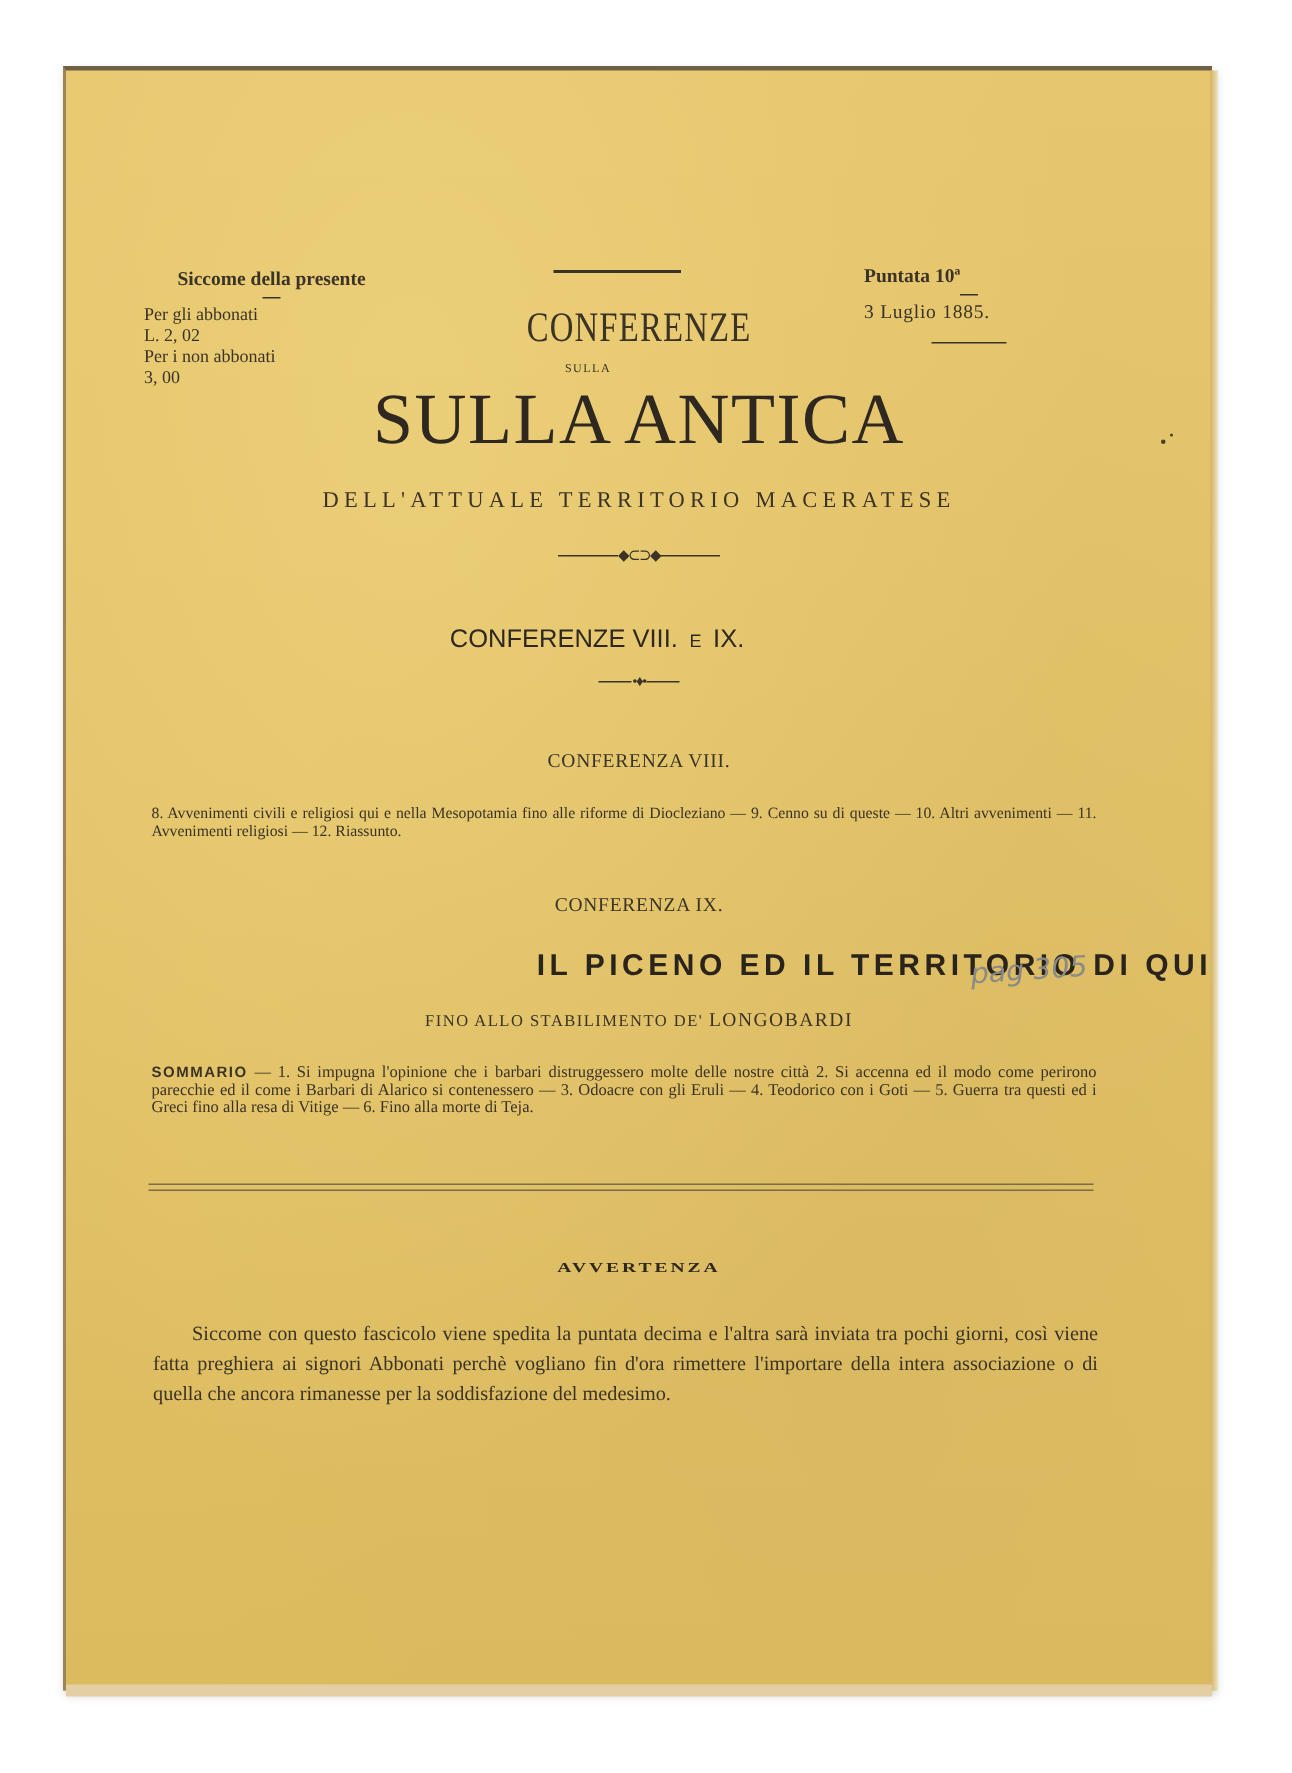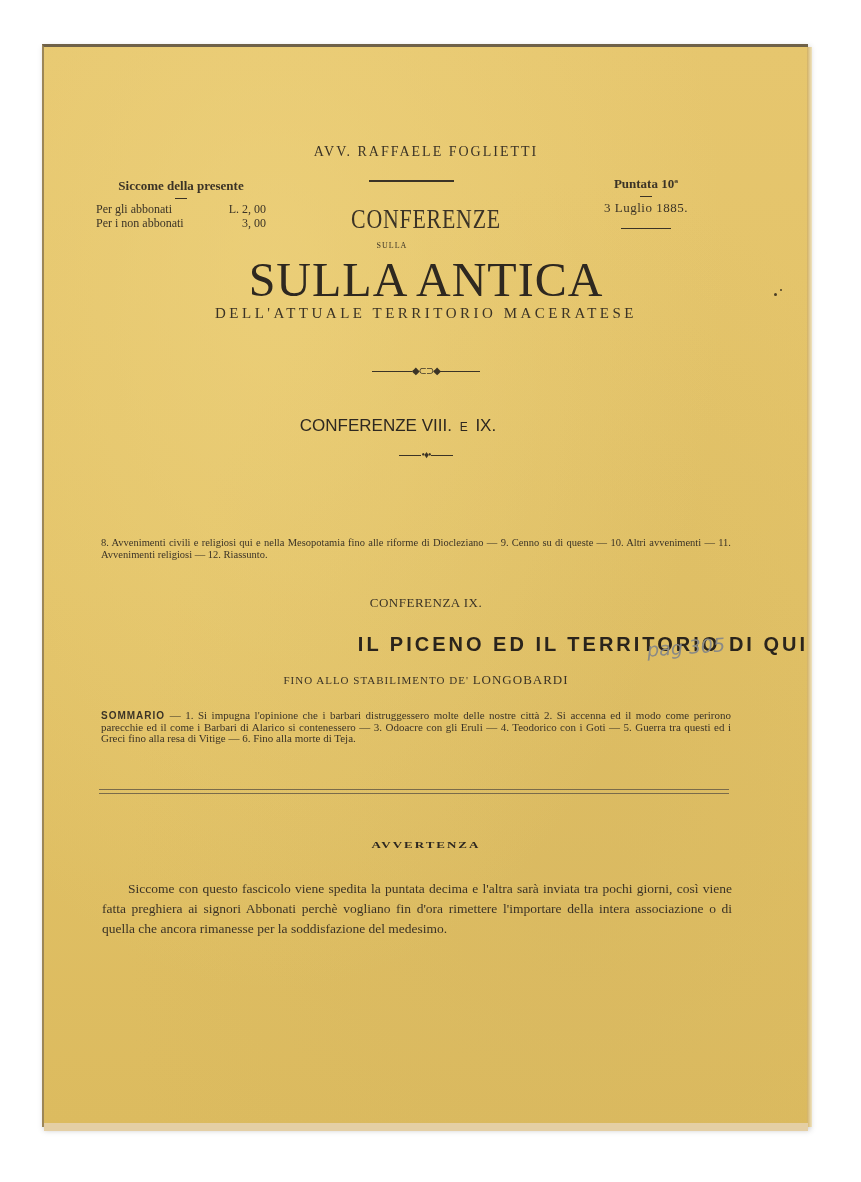--- a/index.html
+++ b/index.html
@@ -39,36 +39,36 @@
     }
     .rule-short {
       position: absolute; height: 2px; background: #3b3326;
     }
     .price-block { left: 52px; top: 131px; width: 170px; }
     .price-title {
       font-size: 13px; font-weight: bold; text-align: center;
       font-family: "Liberation Serif", serif;
     }
     .tiny-dash { width: 12px; height: 1px; background: #3b3326; margin: 4px auto 3px; }
-    .price-row { font-size: 12px; display: flex; justify-content: space-between; line-height: 14px; }
-    .issue-block { left: 532px; top: 129px; width: 140px; text-align: center; }
+    .price-row { font-size: 12px; display: flex; justify-content: space-between; line-height: 14px; flex-direction: column; }
+    .issue-block { left: 532px; top: 129px; width: 140px; }
     .issue-title { font-size: 13px; font-weight: bold; }
     .issue-date { font-size: 13px; letter-spacing: 0.5px; }
     .conferenze-title {
       left: 0; width: 764px; top: 156px; text-align: center;
       font-family: "Liberation Serif", serif; font-size: 28px; letter-spacing: 1px;
       transform: scaleX(0.78); transform-origin: center;
     }
     .sulla { left: 0; width: 696px; top: 194px; text-align: center; font-size: 8px; letter-spacing: 1px; }
     .storia {
       left: 0; width: 764px; top: 205px; text-align: center;
       font-size: 48px; letter-spacing: 1px; font-weight: normal; color: #2e2820;
     }
     .subtitle {
-      left: 0; width: 764px; top: 258px; text-align: center;
+      left: 0; width: 764px; top: 279px; text-align: center;
       font-size: 15px; letter-spacing: 3.5px;
     }
     .ornament {
       position: absolute; left: 0; width: 764px; text-align: center;
       font-size: 10px; color: #3b3326; letter-spacing: -1px;
     }
     .ornament .line { display: inline-block; height: 1px; background: #3b3326; vertical-align: middle; }
     .conf-viii-ix {
       left: 0; width: 708px; top: 369px; text-align: center;
       font-family: "Liberation Sans", sans-serif; font-size: 17px; color: #2e2820;
@@ -114,29 +114,28 @@
     .notice .indent { display: inline-block; width: 26px; }
     .stain { position: absolute; width: 3px; height: 3px; border-radius: 50%; background: #4a3e26; }
   </style>
 </head>
 <body>
 
 <div class="page">
   <div class="right-edge"></div>
   <div class="bottom-edge"></div>
 
-  <div class="abs author">AVV. RAFFAELE FOGLIETTI</div>
   <div class="rule-short" style="left:325px; top:133px; width:85px;"></div>
 
   <div class="abs price-block">
     <div class="price-title">Siccome della presente</div>
     <div class="tiny-dash"></div>
     <div class="price-row">
       <span>Per gli abbonati</span>
-      <span>L. 2, 00</span>
+      <span>L. 2, 02</span>
     </div>
     <div class="price-row">
       <span>Per i non abbonati</span>
       <span>3, 00</span>
     </div>
   </div>
 
   <div class="abs issue-block">
     <div class="issue-title">Puntata 10ª</div>
     <div class="tiny-dash"></div>
@@ -156,20 +155,21 @@
   <div class="abs conf-viii-ix">
     <span>CONFERENZE VIII.</span>
     <span class="small-e">E</span>
     <span>IX.</span>
   </div>
 
   <div class="ornament" style="top:402px;">
     <span class="line" style="width:22px;"></span><span>•♦•</span><span class="line" style="width:22px;"></span>
   </div>
 
+  <div class="abs section-head" style="top:452px;">CONFERENZA VIII.</div>
   <div class="abs summary" style="top:490px;">8. Avvenimenti civili e religiosi qui e nella Mesopotamia fino alle riforme di Diocleziano — 9. Cenno su di queste — 10. Altri avvenimenti — 11. Avvenimenti religiosi — 12. Riassunto.</div>
 
   <div class="abs section-head" style="top:548px;">CONFERENZA IX.</div>
   <div class="abs piceno">IL PICENO ED IL TERRITORIO DI QUI</div>
   <div class="abs handnote">pag 305</div>
 
   <div class="abs fino">
     <span>FINO ALLO STABILIMENTO DE'</span>
     <span class="cap">LONGOBARDI</span>
   </div>

